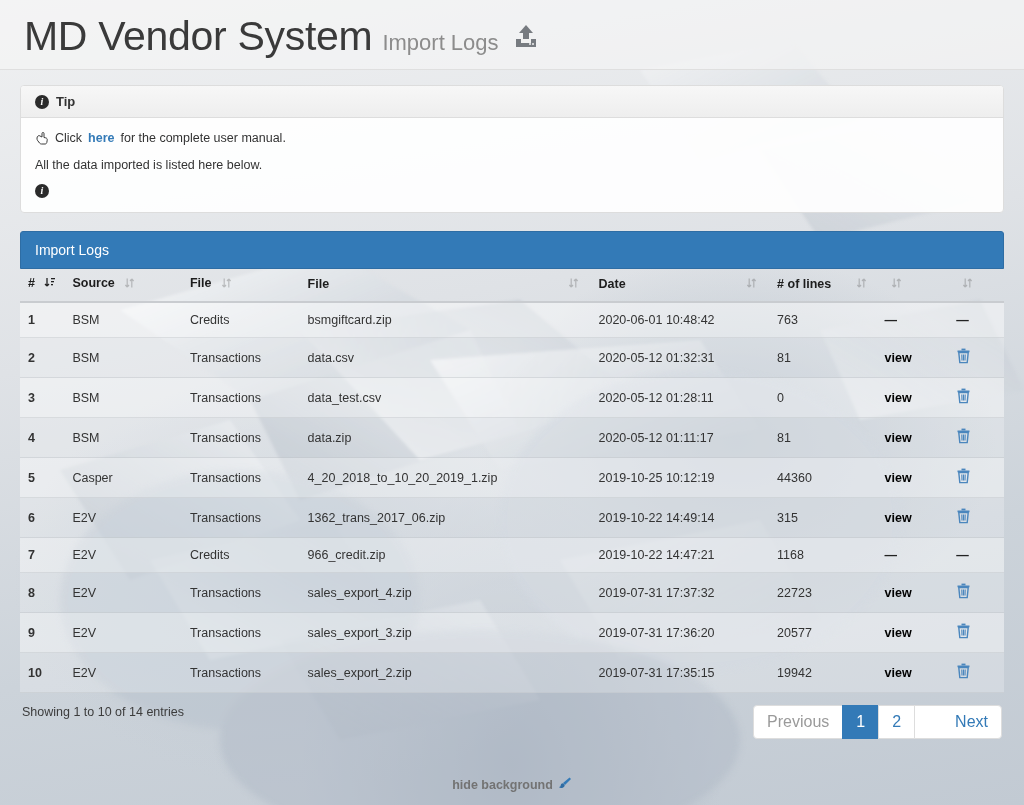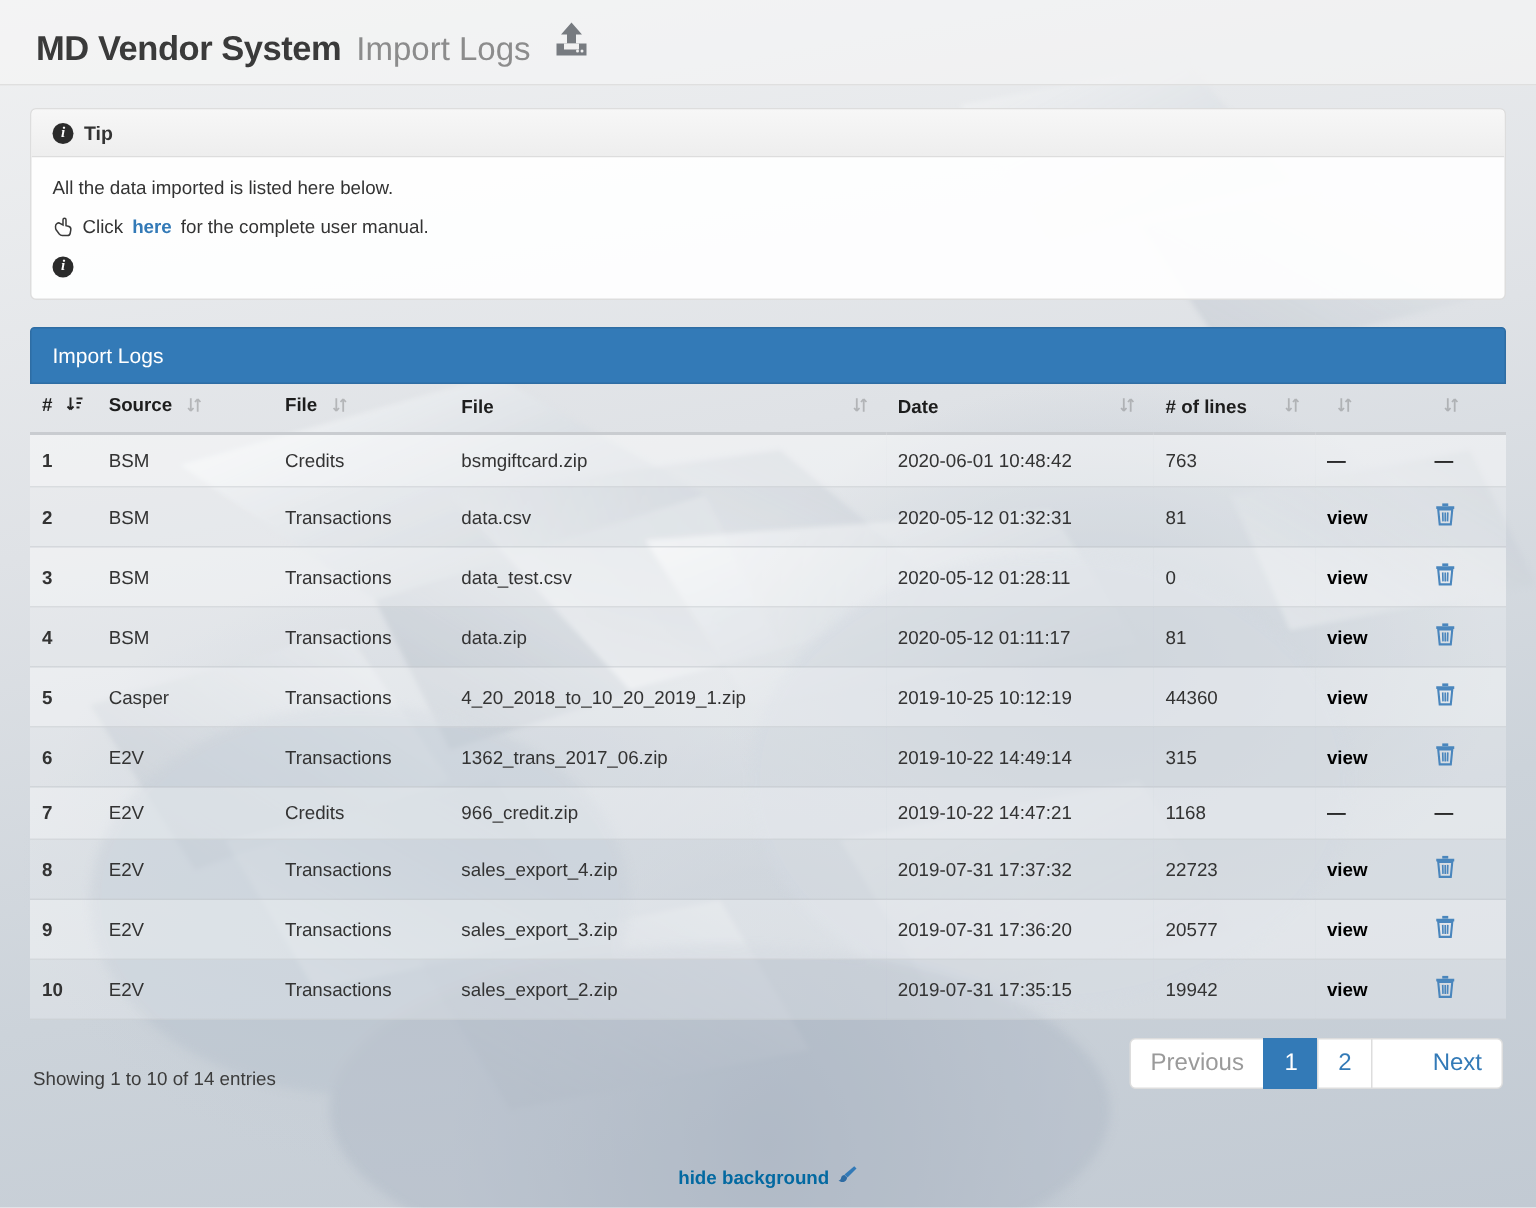--- a/index.html
+++ b/index.html
@@ -42,22 +42,22 @@
   
   .page-header {
     padding: 14px 24px 10px 24px;
     border-bottom: 1px solid #dfdfdf;
     background: rgba(245,245,246,0.62);
     display: flex;
     align-items: baseline;
     gap: 10px;
   }
   .brand-title {
-    font-size: 23px;
-    font-weight: bold;
+    font-size: 41px;
+    font-weight: normal;
     color: #3a3a3a;
     letter-spacing: -0.3px;
     line-height: 1.1;
   }
   .page-subtitle {
     font-size: 22px;
     color: #8c8c8c;
     font-weight: normal;
   }
   .upload-icon { display: inline-block; vertical-align: -4px; margin-left: 4px; }
@@ -172,21 +172,21 @@
   .sort-icon { display: inline-block; margin-left: 6px; vertical-align: -2px; }
   .sort-icon.inactive { opacity: 0.32; }
   th.empty-head { font-size: 0; }
 
   .view-link { color: #000000; text-decoration: none; font-weight: bold; font-size: 12.5px; }
   .dash-cell { font-weight: bold; color: #222; letter-spacing: 0; }
   .trash-btn { background: none; border: 0; padding: 0; cursor: pointer; line-height: 0; }
 
   
   .table-footer {
-    display: flex; align-items: flex-end; justify-content: space-between;
+    display: flex; align-items: flex-start; justify-content: space-between;
     padding: 12px 2px 0 2px;
     font-size: 12.5px;
     color: #3c3c3c;
   }
   .pagination { display: flex; }
   .pagination .page-btn {
     border: 1px solid #dddddd;
     background: #ffffff;
     color: #337ab7;
     padding: 7px 13px;
@@ -202,21 +202,21 @@
   }
 
   
   .page-footer {
     position: absolute;
     left: 0; right: 0; bottom: 12px;
     text-align: center;
     z-index: 3;
   }
   .hide-bg-link {
-    color: #0369a1;
+    color: #737373;
     font-weight: bold;
     font-size: 12.5px;
     text-decoration: none;
     display: inline-flex;
     align-items: center;
     gap: 5px;
   }
 </style>
 </head>
 <body>
@@ -280,31 +280,31 @@
     </span>
   </div>
 
   <div class="tip-panel">
     <div class="tip-heading">
       <span class="icon-info-circle">i</span>
       <span>Tip</span>
     </div>
     <div class="tip-body">
       <p class="tip-line">
-        <span>All the data imported is listed here below.</span>
-      </p>
-      <p class="tip-line">
         <span>
           <svg width="14" height="14" viewBox="0 0 14 14" aria-hidden="true" style="vertical-align:-2px">
             <path d="M2 7 C2 5 4 4 5 5 L7 6 L7 2.5 A1 1 0 0 1 9 2.5 L9 6.5 L10.5 6.8 C12 7.1 12.4 8 12.2 9.2 L11.8 11.5 C11.6 12.5 10.9 13 10 13 L6.5 13 C5.6 13 5 12.6 4.5 12 L2.4 9.2 C2 8.7 2 8 2 7 Z" fill="none" stroke="#3a3a3a" stroke-width="1"></path>
           </svg>
         </span>
         <span>Click</span>
         <a class="tip-link" href="#">here</a>
         <span>for the complete user manual.</span>
+      </p>
+      <p class="tip-line">
+        <span>All the data imported is listed here below.</span>
       </p>
       <p class="tip-line">
         <span class="icon-info-circle">i</span>
       </p>
     </div>
   </div>
 
   <div class="table-panel">
     <div class="panel-bar">
       <span>Import Logs</span>

